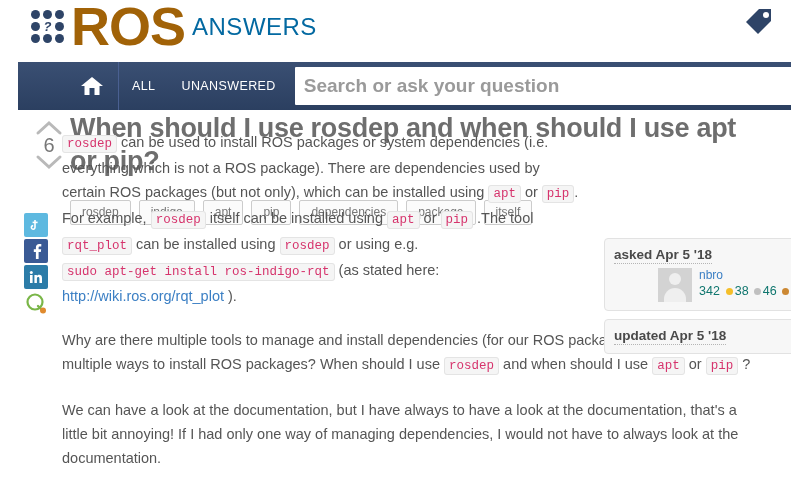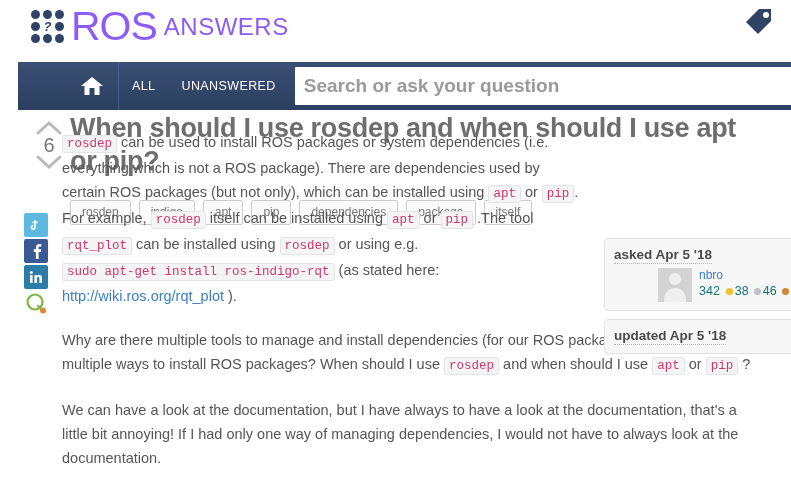--- a/index.html
+++ b/index.html
@@ -45,29 +45,29 @@
   .logo-dots i.qmark {
     background: transparent;
     color: #2e4467;
     font-size: 13px;
     font-weight: bold;
     line-height: 10px;
     text-align: center;
     font-family: "Liberation Sans", sans-serif;
   }
   .logo-ros {
-    font-size: 41px;
-    font-weight: normal;
-    color: #8b5cf6;
+    font-size: 54px;
+    font-weight: bold;
+    color: #a16207;
     letter-spacing: -1px;
     line-height: 41px;
   }
   .logo-answers {
     font-size: 24px;
-    color: #8b5cf6;
+    color: #0369a1;
     letter-spacing: 0.5px;
     margin-left: 7px;
     line-height: 41px;
   }
   .tag-icon-top {
     position: absolute;
     right: 18px;
     top: 7px;
   }
 

